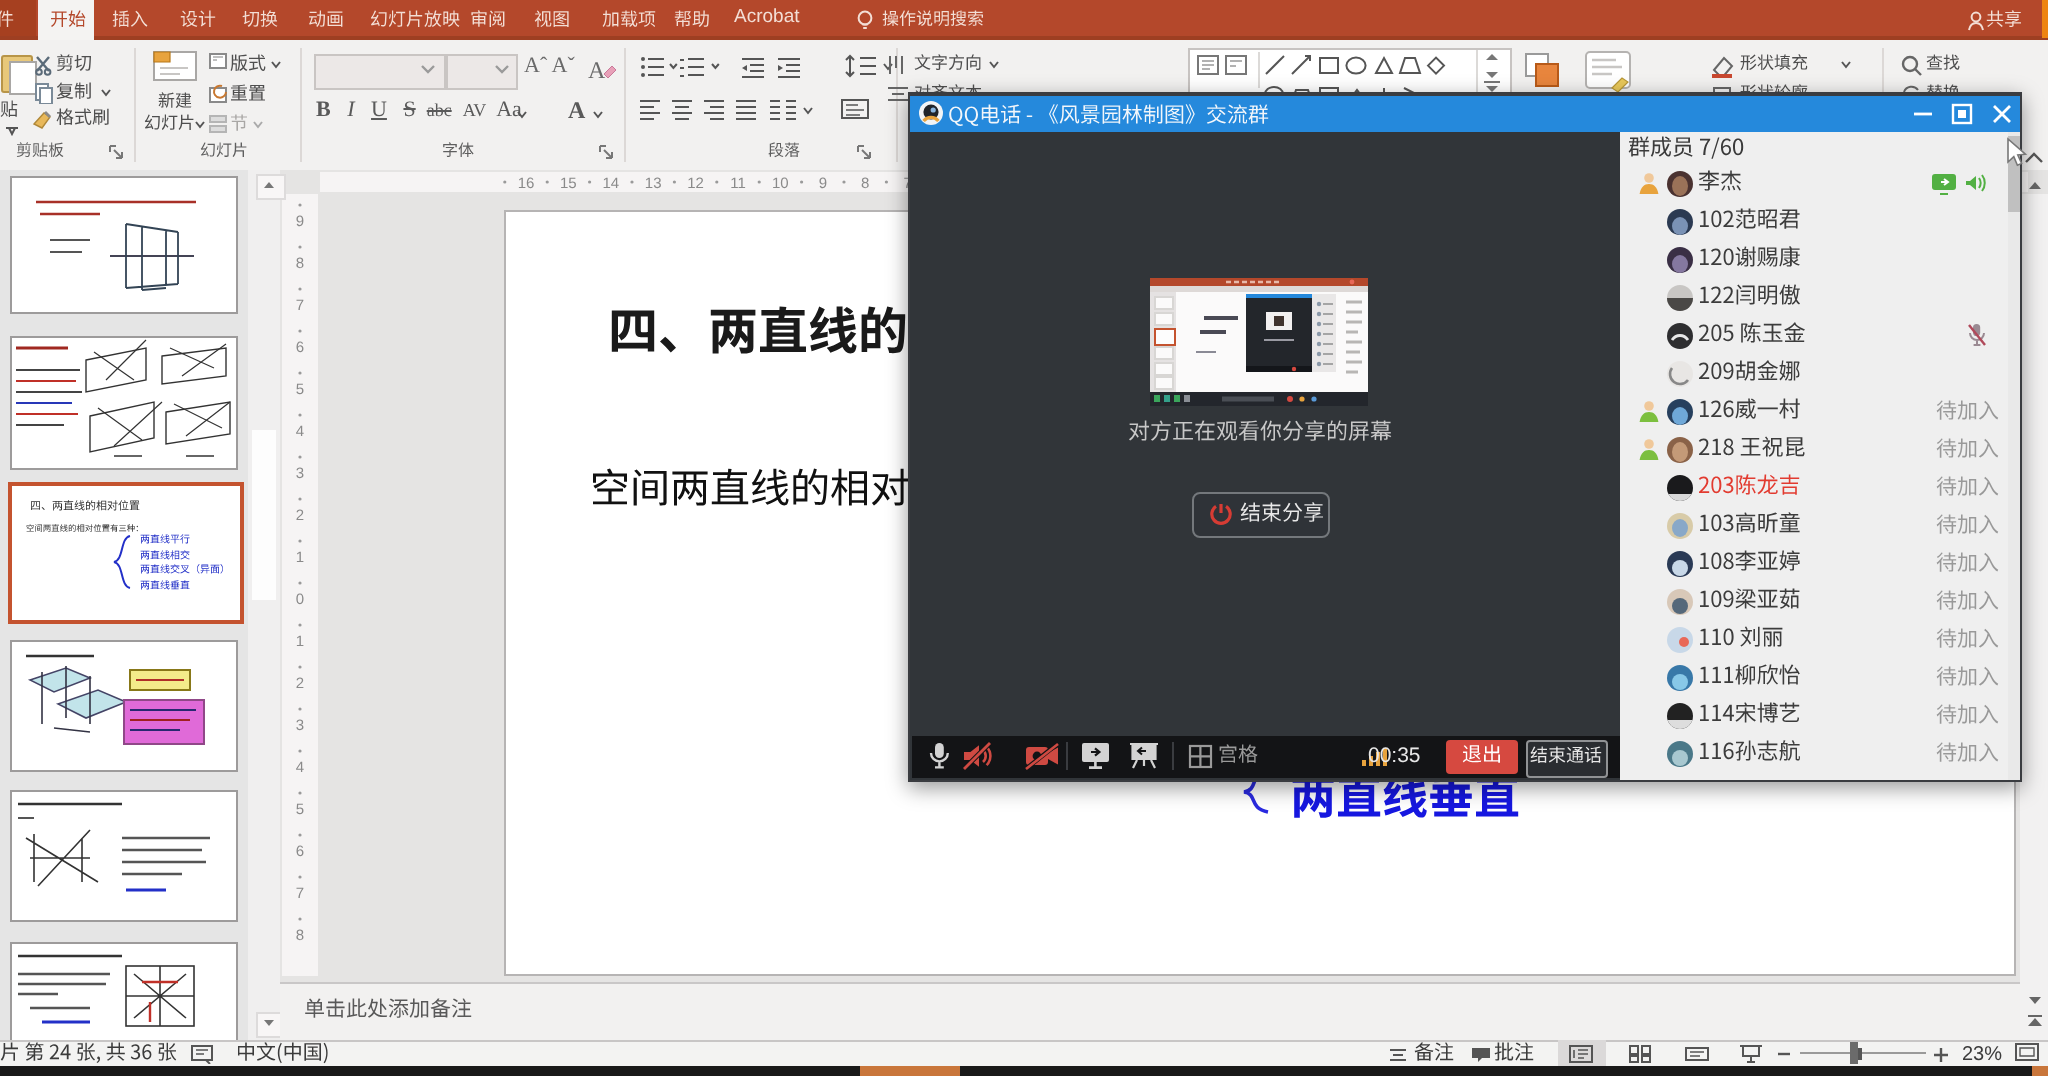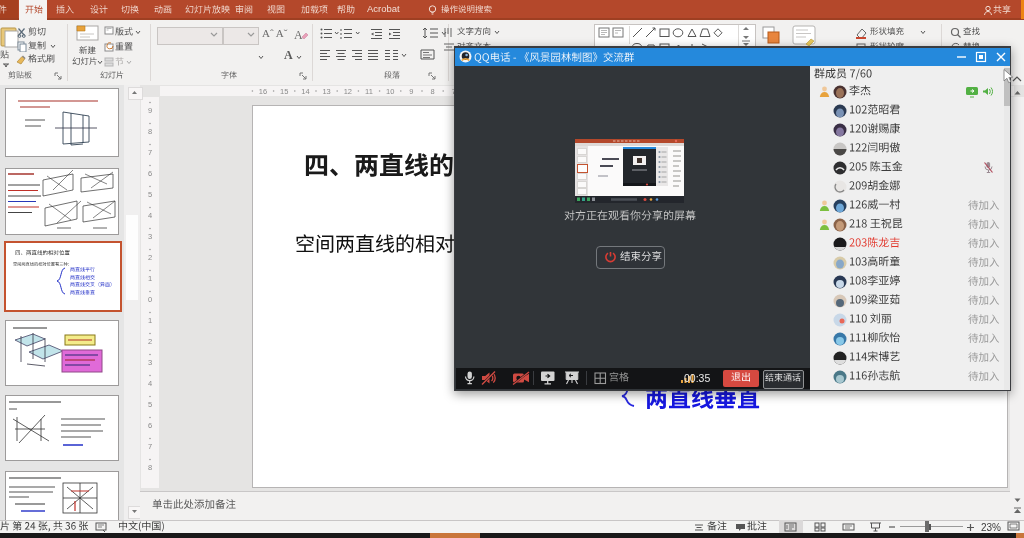--- a/index.html
+++ b/index.html
@@ -157,20 +157,21 @@
       <path d="M1 1l3 3 3-3" fill="none" stroke="#9a9a9a" stroke-width="1.2"></path>
     </svg>
     <svg style="position:absolute;left:247px;top:32px" width="8" height="6">
       <path d="M1 1l3 3 3-3" fill="none" stroke="#9a9a9a" stroke-width="1.2"></path>
     </svg>
     <div style="position:absolute;left:262px;top:27px;width:48px;height:16px;color:#6a6a6a;font:11px 'Liberation Serif',serif">Aˆ Aˇ</div>
     <svg style="position:absolute;left:294px;top:28px" width="14" height="13">
       <text x="0" y="11" font-family="Liberation Serif" font-size="12" fill="#6a6a6a">A</text>
       <path d="M8 9l4-4 2 2-4 4z" fill="#e8a0b8" stroke="#c87898" stroke-width=".5"></path>
     </svg>
+    <div style="position:absolute;left:158px;top:49px;width:150px;height:15px;color:#5a5a5a;font:11px 'Liberation Serif',serif"><b>B</b>&nbsp;&nbsp; <i>I</i>&nbsp;&nbsp; <u>U</u>&nbsp;&nbsp; <s>S</s>&nbsp; <span style="font-size:9px"><s>abc</s></span>&nbsp; <span style="font-size:9px">AV</span>&nbsp; Aa</div>
     <svg style="position:absolute;left:258px;top:55px" width="7" height="5">
       <path d="M1 1l2 2.5L5 1" fill="none" stroke="#555" stroke-width="1"></path>
     </svg>
     <div style="position:absolute;left:284px;top:48px;width:20px;height:15px;color:#5a5a5a;font:bold 12px 'Liberation Serif',serif">A</div>
     <svg style="position:absolute;left:296px;top:55px" width="7" height="5">
       <path d="M1 1l2 2.5L5 1" fill="none" stroke="#555" stroke-width="1"></path>
     </svg>
     <svg style="position:absolute;left:221px;top:70.5px;overflow:visible" width="18" height="11">
       <path fill="#5f5f5f" d="M3.7 4L3.7 4.5L0.6 4.5L0.6 5.1L3.7 5.1L3.7 6.8C3.7 6.9 3.6 6.9 3.5 6.9C3.4 6.9 2.8 6.9 2.3 6.9C2.4 7.1 2.5 7.3 2.6 7.5C3.2 7.5 3.7 7.5 3.9 7.4C4.2 7.3 4.3 7.1 4.3 6.8L4.3 5.1L7.4 5.1L7.4 4.5L4.3 4.5L4.3 4.2C5 3.8 5.7 3.3 6.2 2.8L5.8 2.4L5.7 2.5L1.9 2.5L1.9 3L5.1 3C4.7 3.4 4.2 3.7 3.7 4ZM3.4 0.3C3.5 0.5 3.7 0.8 3.8 1L0.6 1L0.6 2.6L1.2 2.6L1.2 1.6L6.7 1.6L6.7 2.6L7.4 2.6L7.4 1L4.5 1C4.4 0.7 4.2 0.4 4 0.1ZM10 0.2C9.6 1.4 9 2.6 8.2 3.4C8.4 3.5 8.5 3.8 8.6 4C8.8 3.7 9.1 3.4 9.3 3L9.3 7.5L9.9 7.5L9.9 2C10.1 1.5 10.4 0.9 10.6 0.4ZM11.3 5.5L11.3 6L12.6 6L12.6 7.5L13.2 7.5L13.2 6L14.5 6L14.5 5.5L13.2 5.5L13.2 2.7C13.7 4.1 14.5 5.4 15.3 6.2C15.4 6 15.6 5.8 15.8 5.7C14.9 5 14.1 3.7 13.6 2.4L15.6 2.4L15.6 1.8L13.2 1.8L13.2 0.2L12.6 0.2L12.6 1.8L10.4 1.8L10.4 2.4L12.3 2.4C11.8 3.7 11 5.1 10.1 5.8C10.2 5.9 10.4 6.1 10.5 6.2C11.4 5.5 12.1 4.1 12.6 2.7L12.6 5.5Z"></path>
     </svg>

